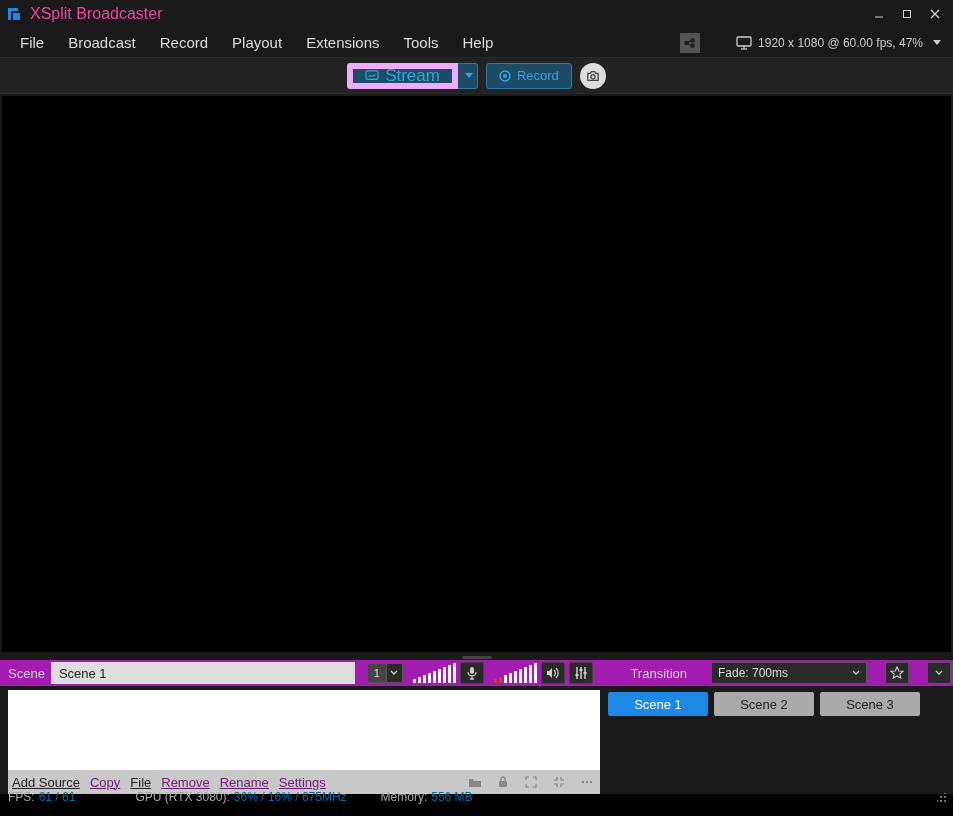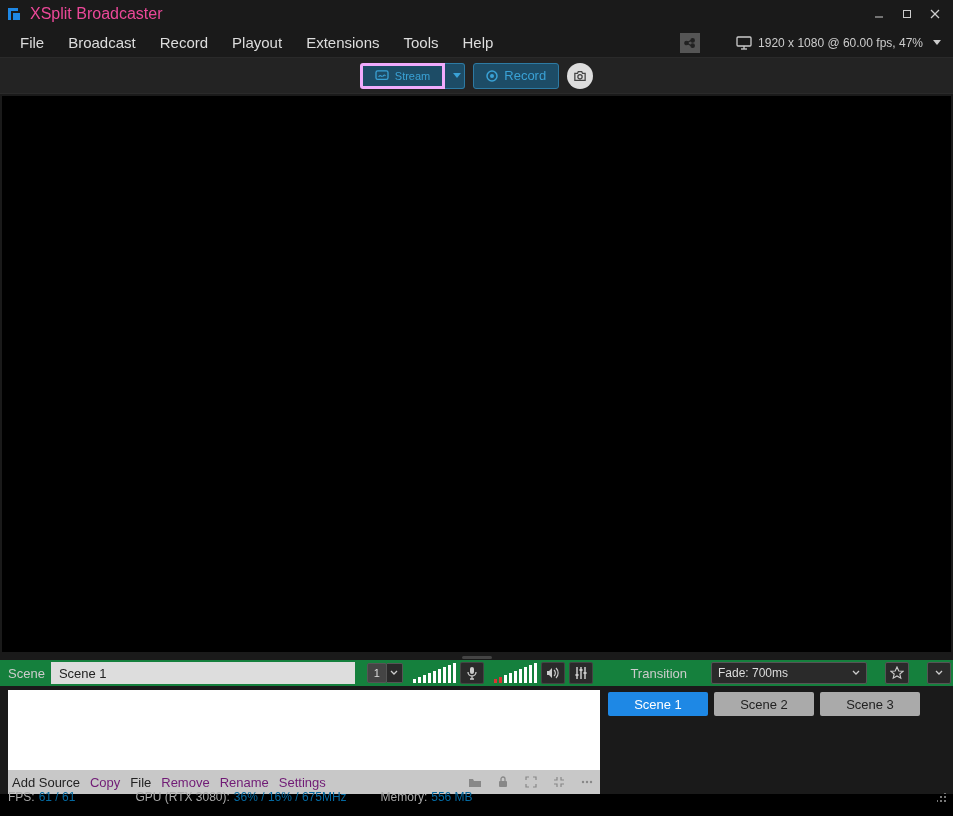--- a/index.html
+++ b/index.html
@@ -28,53 +28,53 @@
 .menu-item { color: #ddd; padding: 4px 12px; font-size: 15px; cursor: pointer; text-align: center; }
 .menubar-spacer { flex: 1; }
 .share-btn { width: 20px; height: 20px; background: #555; display:flex; align-items:center; justify-content:center; margin-right: 36px; cursor:pointer; }
 .output-info { display: flex; align-items: center; gap: 6px; color: #ccc; font-size: 12px; cursor: pointer; padding-right: 4px; }
 .monitor-icon { width: 16px; height: 14px; }
 .dropdown-caret { border-left: 4px solid transparent; border-right: 4px solid transparent; border-top: 5px solid #ccc; margin-left: 4px; }
 
 
 .actionbar { height: 36px; background: #232323; display: flex; align-items: center; justify-content: center; gap: 8px; border-bottom: 1px solid #2a2a2a; }
 .stream-group { display: flex; }
-.stream-btn { background: #1d4c66; color: #3aa2d6; border: 3px solid #f0abfc; border-radius: 3px 0 0 3px; height: 26px; padding: 0 12px; display:flex; align-items:center; gap:6px; cursor:pointer; font-size: 11px; }
+.stream-btn { background: #1d4c66; color: #3aa2d6; border: 6px solid #f0abfc; border-radius: 3px 0 0 3px; height: 26px; padding: 0 12px; display:flex; align-items:center; gap:6px; cursor:pointer; font-size: 17px; }
 .stream-dd { background: #1d4c66; color: #3aa2d6; border: 1px solid #2d7aa3; border-left:none; border-radius: 0 3px 3px 0; height: 26px; width: 20px; display:flex; align-items:center; justify-content:center; cursor:pointer; }
 .record-btn { background: #1d4c66; color: #3aa2d6; border: 1px solid #2d7aa3; border-radius: 3px; height: 26px; padding: 0 12px; display:flex; align-items:center; gap:6px; cursor:pointer; font-size: 13px; }
 .snapshot-btn { width: 26px; height: 26px; border-radius: 50%; background: #ddd; display:flex; align-items:center; justify-content:center; cursor:pointer; }
 
 
 .preview { flex: 1; background: #000; margin: 2px 2px 2px 2px; }
 
 
 .drag-handle { height: 6px; background: #1a1a1a; display:flex; align-items:center; justify-content:center; }
 .drag-handle .grip { width: 30px; height: 3px; background: #444; border-radius: 2px; }
 
 
-.scene-row { height: 26px; background: #15803d; display:flex; align-items:center; gap:0; padding: 0 2px 0 8px; }
+.scene-row { height: 26px; background: #a21caf; display:flex; align-items:center; gap:0; padding: 0 2px 0 8px; }
 .sr-label { color: #ccc; font-size: 13px; margin-right: 6px; }
 .scene-name-input { flex: 0 0 304px; height: 22px; background: #ddd; color: #222; border: none; padding: 0 8px; font-size: 13px; outline: none; }
 .small-gap { width: 12px; }
 .preset-num { width: 20px; height: 20px; background: #444; color:#ddd; font-size:11px; display:flex; align-items:center; justify-content:center; border:1px solid #555; border-radius:2px; }
 .preset-dd { width: 16px; height: 20px; background: #2a2a2a; border:1px solid #555; border-left:none; display:flex; align-items:center; justify-content:center; border-radius:0 2px 2px 0; cursor:pointer; }
 .vu-block { display:flex; align-items: flex-end; gap: 2px; margin-left: 10px; height:20px; }
 .vu-bar { width: 3px; background: #fff; }
 .vu-bar.low { background: #d33; }
 .icon-btn { width: 24px; height: 22px; background: #2a2a2a; border:1px solid #444; display:flex; align-items:center; justify-content:center; margin-left: 4px; cursor:pointer; color: #ccc; border-radius:2px; }
 .transition-wrap { margin-left: auto; display:flex; align-items:center; gap:18px;text-align:center; }
 .transition-select { width: 156px; height: 22px; background: #2a2a2a; border: 1px solid #555; color: #ddd; font-size:12px; padding: 0 6px; display:flex; align-items:center; justify-content:space-between; cursor:pointer; border-radius:2px; }
 .sq-btn { width: 24px; height: 22px; background: #2a2a2a; border:1px solid #555; display:flex; align-items:center; justify-content:center; cursor:pointer; color:#ccc; border-radius:2px; }
 
 
 .lower { height: 108px; display:flex; gap:8px; background:#1a1a1a; padding: 4px 8px 0 8px; }
 .source-panel { flex: 0 0 592px; display:flex; flex-direction:column; }
 .source-list { flex:1; background: #fff; }
 .source-toolbar { height: 24px; background: #c8c8c8; display:flex; align-items:center; padding: 0 4px; gap: 10px; font-size: 13px; }
-.tb-item { color: #222; cursor:pointer; }
+.tb-item { color: #222; cursor:pointer;text-decoration:underline; }
 .tb-item.dis { color: #701a75; }
 .source-toolbar .spacer { flex:1; }
 .tb-icon { color: #888; width: 18px; display:flex; align-items:center; justify-content:center; cursor:pointer; }
 .scenes-panel { flex: 1; display:flex; flex-direction:column; align-items:flex-start; gap:6px; padding-top:2px;}
 .scene-btn-row { display:flex; gap:6px; }
 .scene-btn { width: 100px; height: 24px; background: #aaa; color:#222; border:none; border-radius:2px; font-size:13px; cursor:pointer; display:flex; align-items:center; justify-content:center; }
 .scene-btn.active { background: #1e88e5; color: #fff; }
 .scene-btn.add { font-size:16px; font-weight: 400; }
 
 

